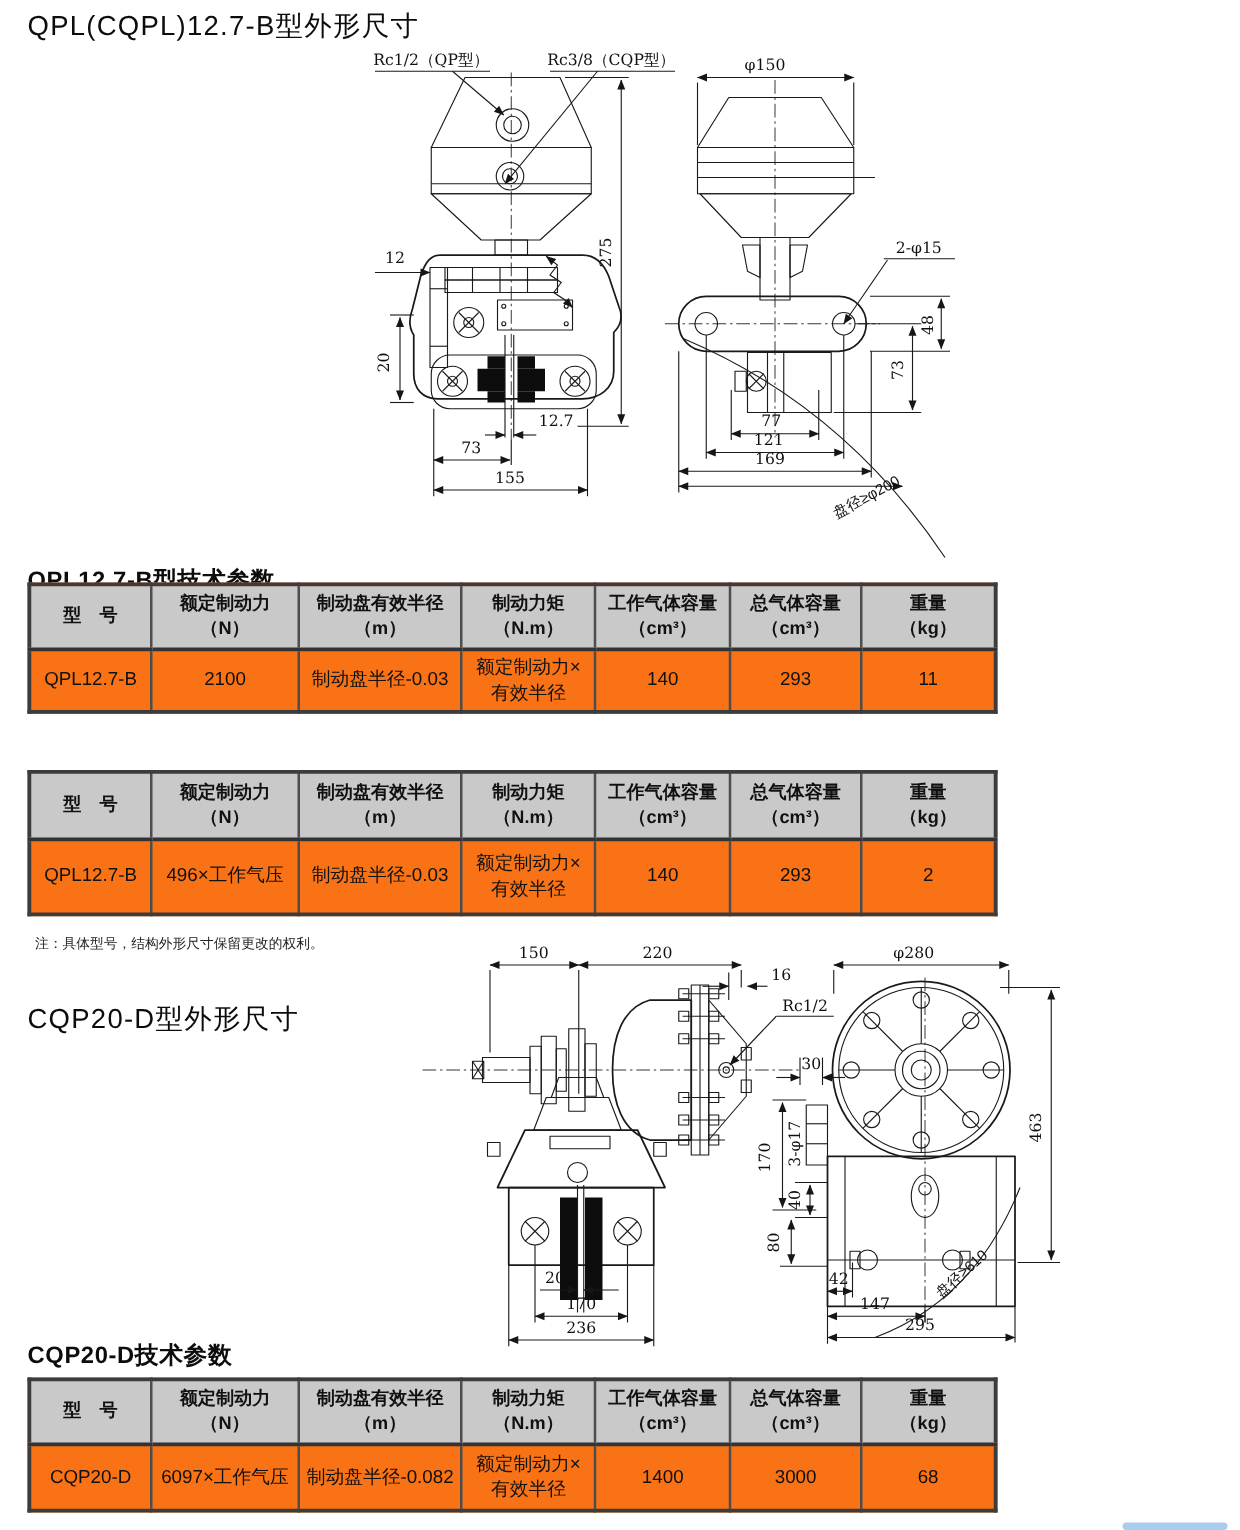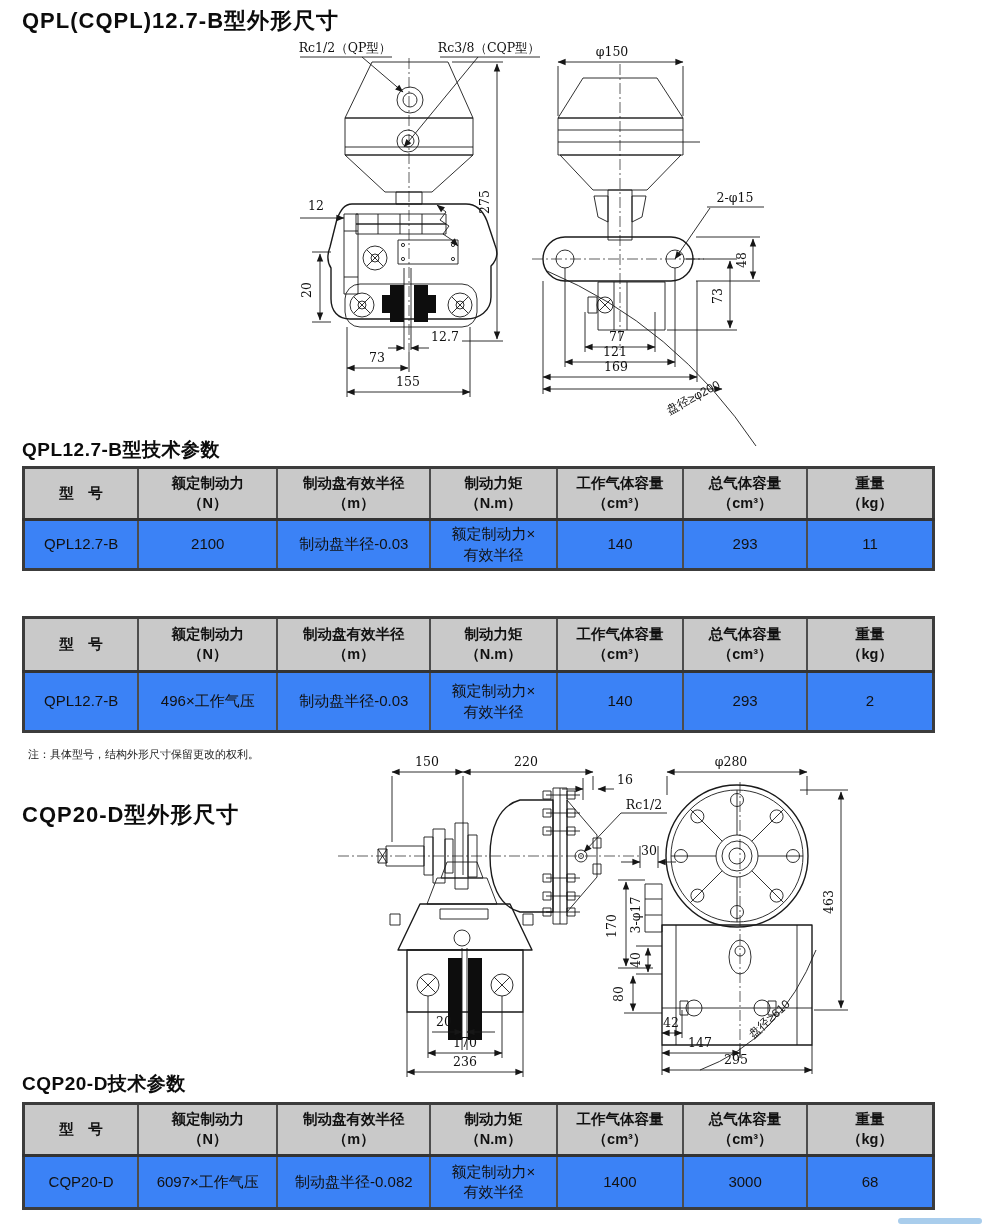--- a/index.html
+++ b/index.html
@@ -1,22 +1,22 @@
 <!DOCTYPE html>
 <html><head>
 <meta charset="utf-8">
 <style>
   *{box-sizing:border-box;margin:0;padding:0}
   html,body{width:992px;height:1224px;background:#ffffff;position:relative;overflow:hidden;
     font-family:"Liberation Sans",sans-serif;color:#111}
-  .sec-title{position:absolute;font-weight:bold;font-size:22px;letter-spacing:1px;color:#0c0c0c}
+  .sec-title{position:absolute;font-weight:normal;font-size:22px;letter-spacing:1px;color:#0c0c0c}
   .tbl-title{position:absolute;font-weight:bold;font-size:19px;letter-spacing:.5px;color:#0c0c0c}
   .note{position:absolute;font-size:11px;font-weight:normal;color:#222}
-  table.spec{position:absolute;left:22px;width:913px;border-collapse:collapse;table-layout:fixed;
-    border:3px solid #3c3c3c;background:#3b82f6}
+  table.spec{position:absolute;left:22px;width:776px;border-collapse:collapse;table-layout:fixed;
+    border:3px solid #3c3c3c;background:#f97316}
   table.spec th{background:#c9c9c9;border:2px solid #4d4d4d;border-bottom:3px solid #333;
     font-size:14.5px;font-weight:bold;padding:2px 1px;vertical-align:middle}
   table.spec th span{display:block;line-height:1.35}
   table.spec td{border:2px solid #4d4d4d;text-align:center;font-size:15px;line-height:1.35;
     white-space:pre-line;vertical-align:middle}
   svg{position:absolute;overflow:visible}
   .ol{fill:none;stroke:#1a1a1a;stroke-width:1.4;stroke-linejoin:round}
   .tn{fill:none;stroke:#1a1a1a;stroke-width:.9;stroke-linejoin:round}
   .dl{fill:none;stroke:#1a1a1a;stroke-width:.9}
   .cl{fill:none;stroke:#1a1a1a;stroke-width:.7;stroke-dasharray:11 3 2 3}
@@ -177,21 +177,21 @@
     <text class="dim" x="615" y="356">121</text>
     <line class="dl" x1="543" y1="281" x2="543" y2="394"></line>
       <line class="dl" x1="697" y1="281" x2="697" y2="382"></line>
     <line class="dl" x1="543" y1="377" x2="697" y2="377" marker-start="url(#arr)" marker-end="url(#arr)"></line>
     <text class="dim" x="616" y="371">169</text>
     <line class="dl" x1="543" y1="389" x2="722" y2="389" marker-start="url(#arr)" marker-end="url(#arr)"></line>
     <text class="lblc" transform="rotate(-28 695 401)" x="695" y="401">盘径≥φ200</text>
   </g>
 </svg>
 
-<h2 class="tbl-title" style="left:22px;top:437px">QPL12.7-B型技术参数</h2>
+<h2 class="tbl-title" style="left:22px;top:451px">QPL12.7-B型技术参数</h2>
 <table class="spec" style="top:466px">
   <colgroup>
       <col style="width:12.6%">
       <col style="width:15.3%">
       <col style="width:16.8%">
       <col style="width:13.9%">
       <col style="width:13.9%">
       <col style="width:13.6%">
       <col style="width:13.9%">
     </colgroup>

